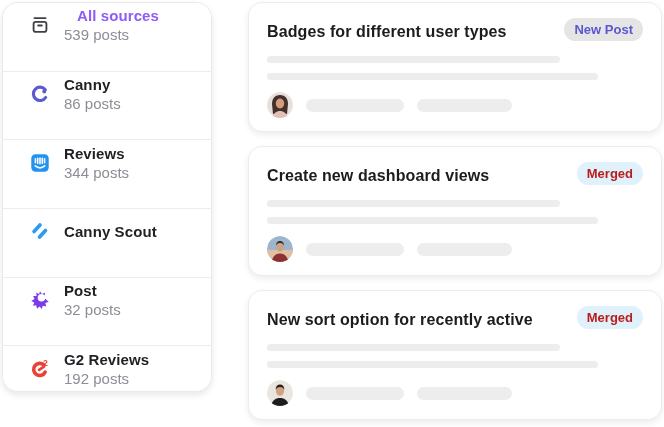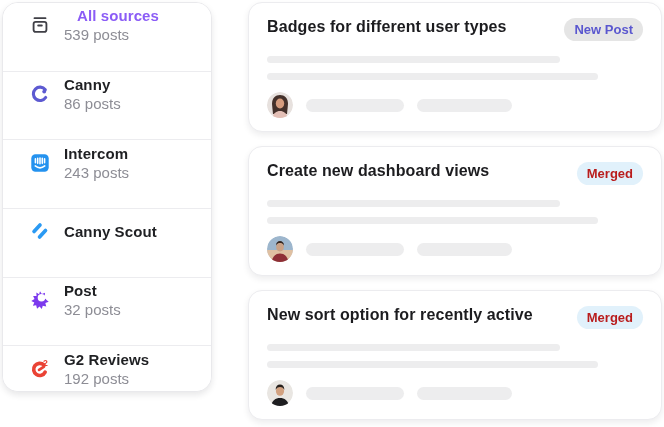--- a/index.html
+++ b/index.html
@@ -44,21 +44,21 @@
   }
   .post-card {
     height:130px;
     background:#ffffff;
     border:1px solid #ececef;
     border-radius:14px;
     box-shadow:0 3px 6px rgba(30,30,40,.08);
     padding:15px 18px 13px 18px;
     display:flex; flex-direction:column;
   }
-  .post-head { display:flex; align-items:flex-start; justify-content:space-between; }
+  .post-head { display:flex; align-items:flex-end; justify-content:space-between; }
   .post-title { font-size:16px; font-weight:600; color:#1c1c1f; letter-spacing:.1px; }
   .badge {
     font-size:13px; font-weight:600;
     padding:4px 10px; border-radius:12px;
     white-space:nowrap; cursor:default;
   }
   .badge--new    { background:#e5e5e5; color:#5a57cf; }
   .badge--merged { background:#e1f1fb; color:#b91c1c; }
 
   .skl { background:#ededee; border-radius:9px; }
@@ -107,22 +107,22 @@
 
     <div class="src-item">
       <span class="src-icon">
         <svg width="22" height="22" viewBox="0 0 24 24">
           <rect x="2.5" y="2.5" width="19" height="19" rx="4.5" fill="#2492ef"></rect>
           <path d="M7 7.5v4.2 M9.5 6.8v5.6 M12 6.5v6.2 M14.5 6.8v5.6 M17 7.5v4.2" stroke="#ffffff" stroke-width="1.7" stroke-linecap="round"></path>
           <path d="M6.8 15.2c3.2 2.6 7.2 2.6 10.4 0" stroke="#ffffff" stroke-width="1.7" stroke-linecap="round" fill="none"></path>
         </svg>
       </span>
       <span class="src-text">
-        <span class="src-label">Intercom</span>
-        <span class="src-count">243 posts</span>
+        <span class="src-label">Reviews</span>
+        <span class="src-count">344 posts</span>
       </span>
     </div>
 
     <div class="src-item">
       <span class="src-icon">
         <svg width="22" height="22" viewBox="0 0 24 24" fill="none">
           <path d="M5.5 12.5 L12 5.5" stroke="#2b9af3" stroke-width="4" stroke-linecap="round"></path>
           <path d="M11.5 18.5 L18 11.5" stroke="#2b9af3" stroke-width="4" stroke-linecap="round"></path>
         </svg>
       </span>

